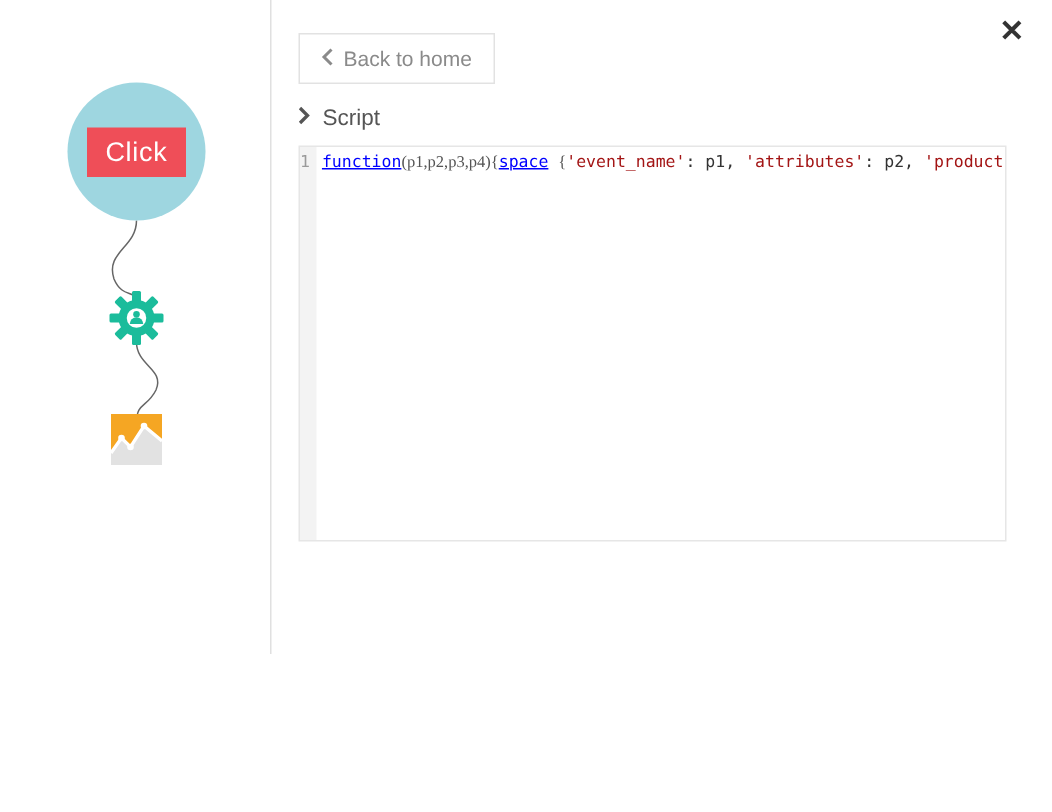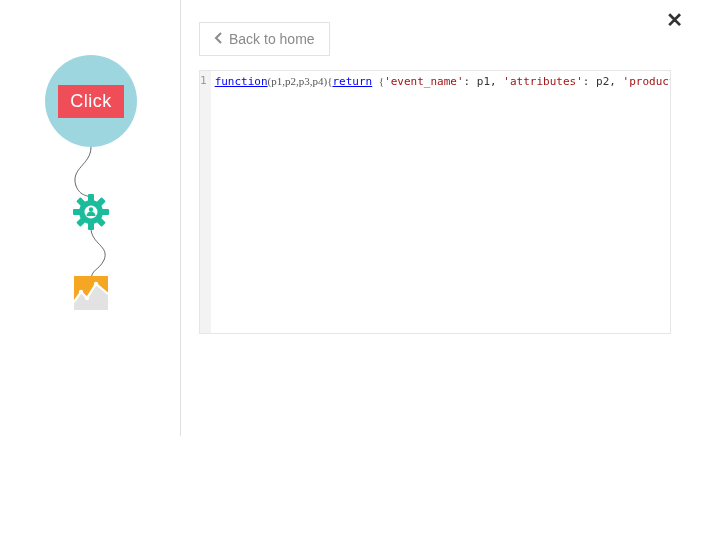--- a/index.html
+++ b/index.html
@@ -195,24 +195,32 @@
     <span class="chev">
       <svg width="9" height="12" viewBox="0 0 9 12">
           <path d="M7 1 L2 6 L7 11" fill="none" stroke="#8a8a8a" stroke-width="2"></path>
         </svg>
     </span>
     <span>Back to home</span>
   </button>
 
 
   <div class="section" style="margin-top:14px">
+    <div class="sect-head">
+      <span class="chev">
+        <svg width="8" height="12" viewBox="0 0 8 12">
+            <path d="M1 1 L6 6 L1 11" fill="none" stroke="#555" stroke-width="2.2"></path>
+          </svg>
+      </span>
+      <span>Script</span>
+    </div>
 
     <div class="editor">
       <div class="gutter">
         <div>1</div>
       </div>
       <div class="code">
-        <span class="tok-kw">function</span><span class="tok-punc">(p1,p2,p3,p4)</span><span class="tok-punc">{</span><span class="tok-kw">return</span><span> </span><span class="tok-punc">{</span><span class="tok-str">'event_name'</span><span class="tok-id">: p1, </span><span class="tok-str">'attributes'</span><span class="tok-id">: p2, </span><span class="tok-str">'products'</span>
+        <span class="tok-kw">function</span><span class="tok-punc">(p1,p2,p3,p4)</span><span class="tok-punc">{</span><span class="tok-kw">space</span><span> </span><span class="tok-punc">{</span><span class="tok-str">'event_name'</span><span class="tok-id">: p1, </span><span class="tok-str">'attributes'</span><span class="tok-id">: p2, </span><span class="tok-str">'products'</span>
       </div>
     </div>
   </div>
 
 </div>
 
 </body></html>

